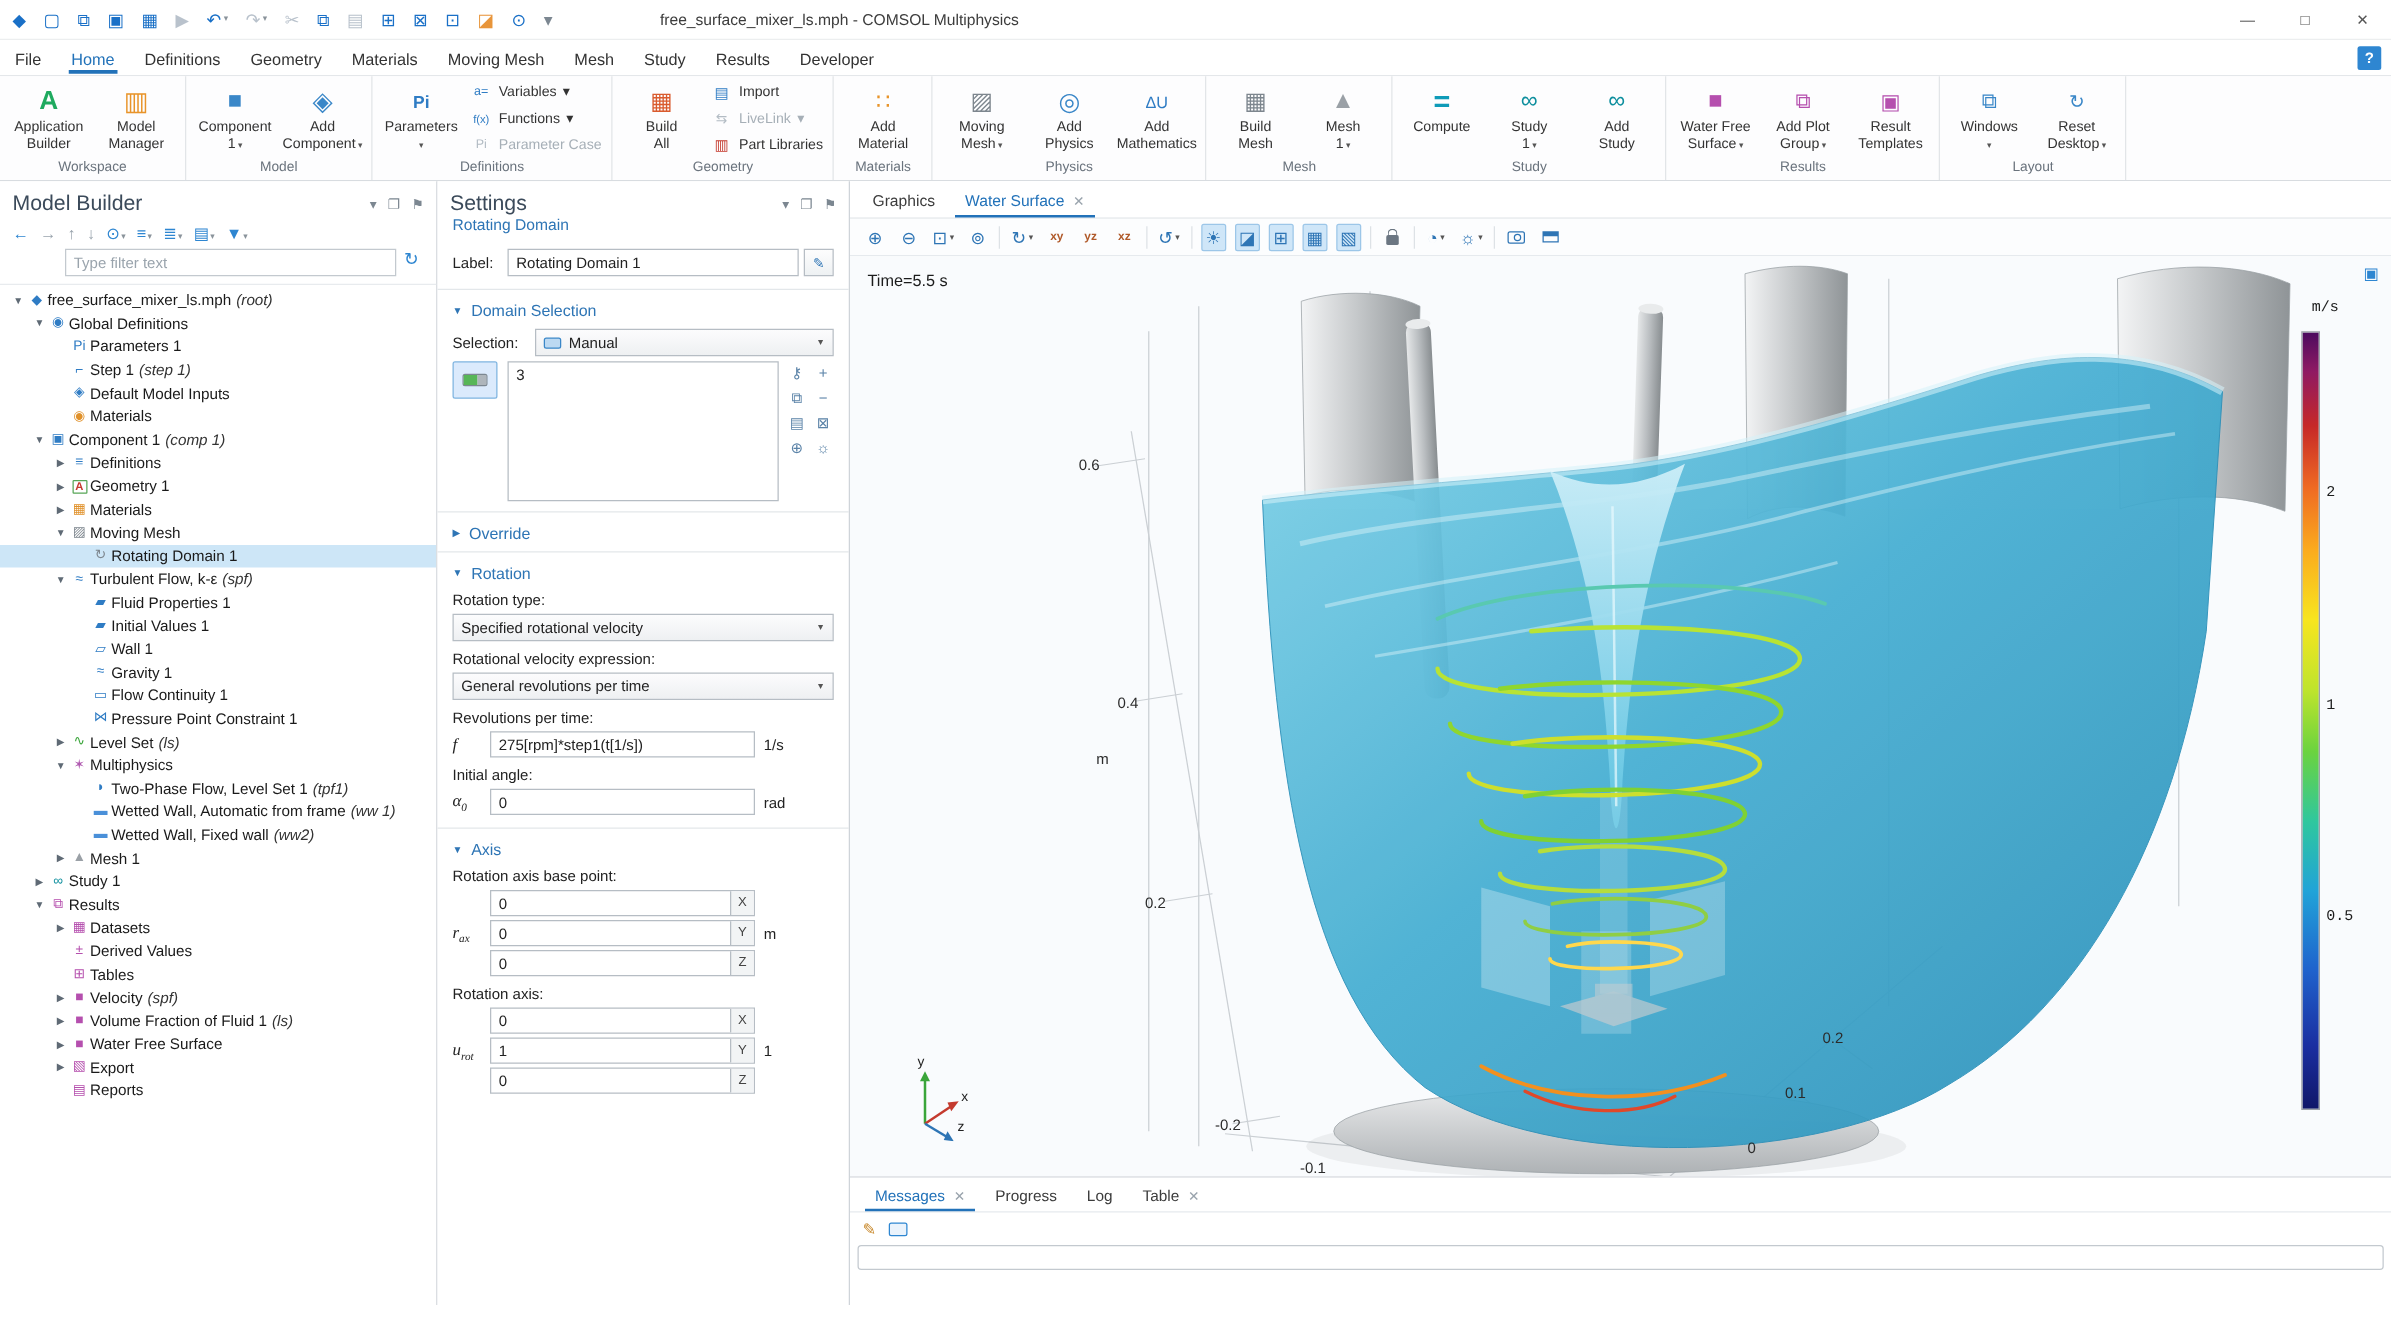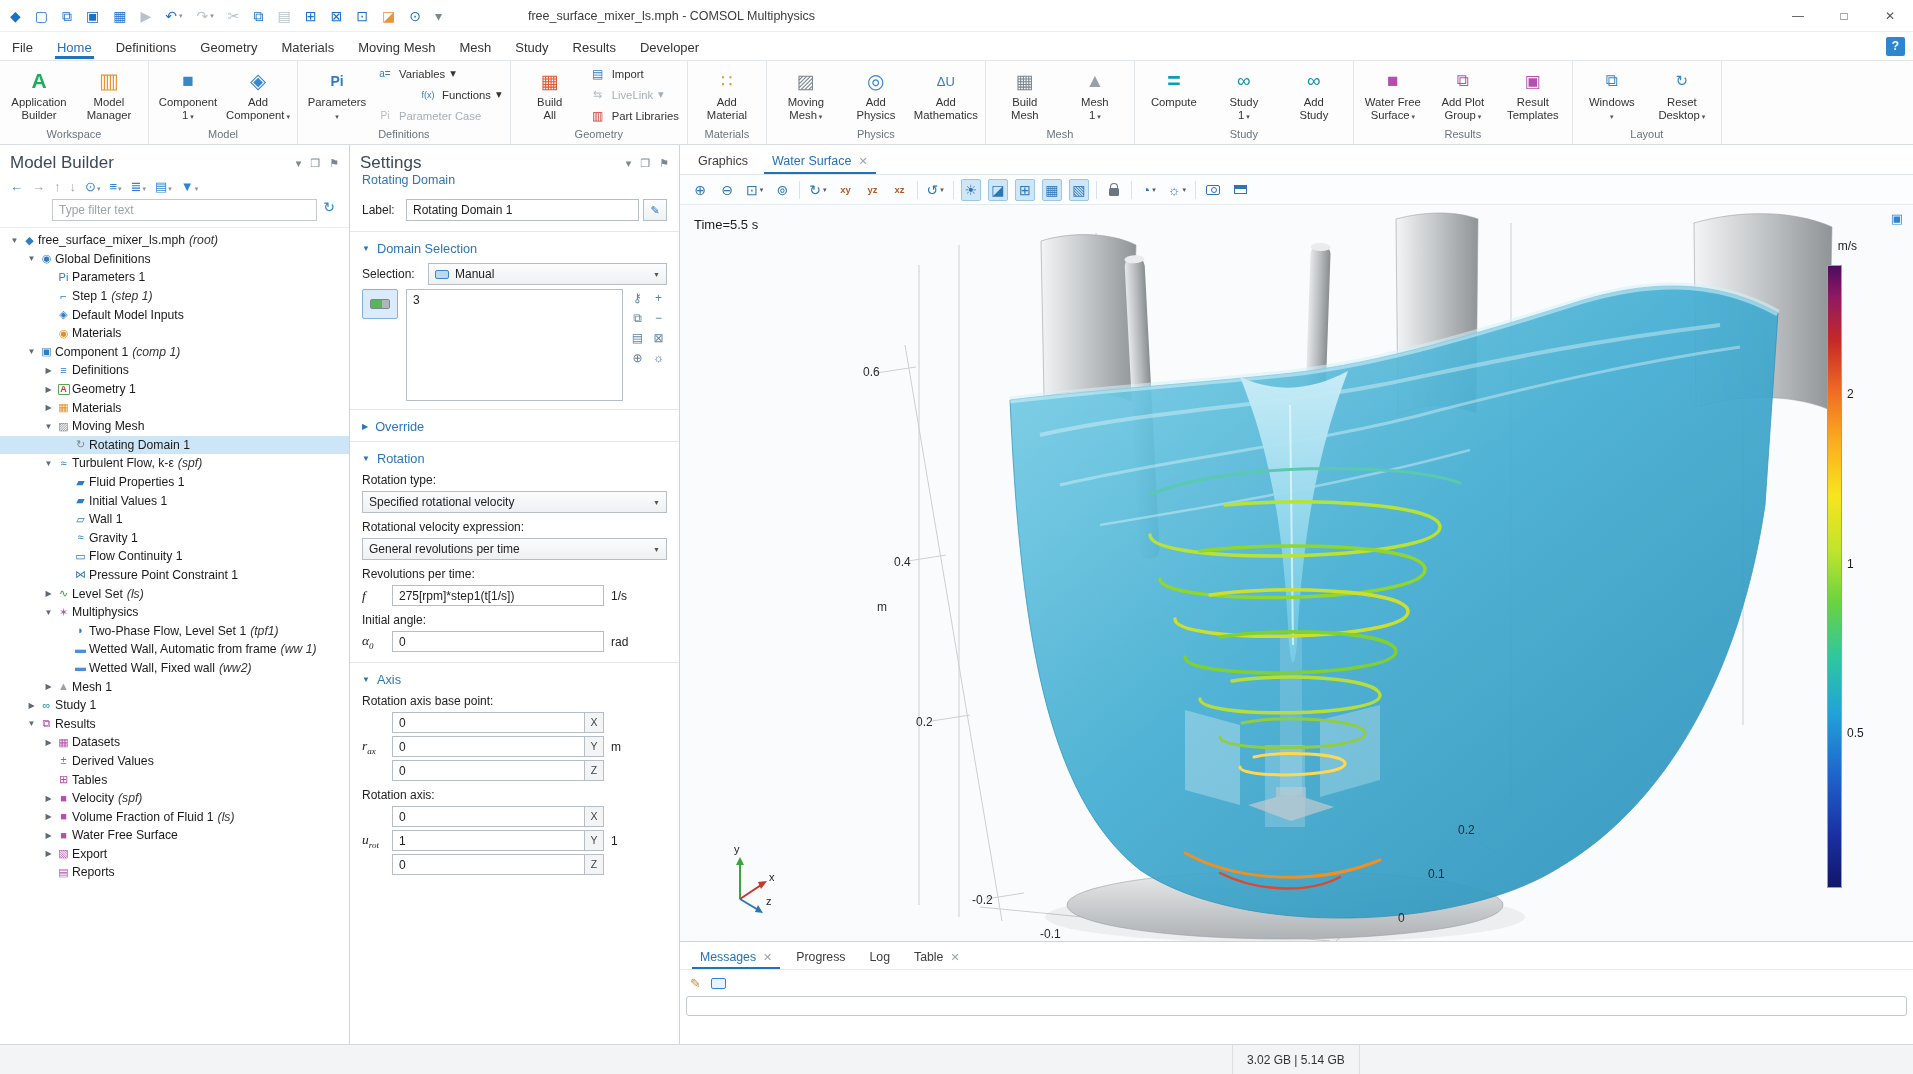--- a/index.html
+++ b/index.html
@@ -110,21 +110,21 @@
   .lockpx{width:10px;height:8px;background:#6b7682;border-radius:1.5px;position:relative;margin-top:5px;}
   .lockpx::before{content:"";position:absolute;top:-5px;left:1px;width:6px;height:6px;border:1.5px solid #6b7682;border-bottom:none;border-radius:4px 4px 0 0;}
   .campx{width:14px;height:10px;border:1.5px solid #2e75b5;border-radius:2px;position:relative;}
   .campx::before{content:"";position:absolute;left:4px;top:1.5px;width:4px;height:4px;border:1.5px solid #2e75b5;border-radius:50%;}
   .prnpx{width:13px;height:9px;border:1.5px solid #2e75b5;border-top:4px solid #2e75b5;}
 
   .gcanvas{position:relative;width:1233px;height:736px;background:#f9fbfd;overflow:hidden;}
   .anno{position:absolute;font-size:12px;color:#2b2b2b;}
   .timelab{position:absolute;left:14px;top:12px;font-size:13px;color:#1c1c1c;}
   .cornerico{position:absolute;right:10px;top:6px;color:#2e86d1;font-size:13px;}
-  .legend{position:absolute;right:32px;top:34px;width:60px;}
+  .legend{position:absolute;right:18px;top:34px;width:60px;font-family:Liberation Mono, monospace;}
   .legend .lunit{font-size:12px;color:#1c1c1c;text-align:right;margin-bottom:9px;padding-right:24px;}
   .lbar{position:absolute;left:6px;top:26px;width:15px;height:623px;border:1px solid #9aa0a6;
     background:linear-gradient(#4c0b5f 0%,#8f1a63 5%,#c62828 12%,#ef6a23 20%,#fbab1e 28%,#f7e51f 37%,#bfe42c 46%,#6bd33f 54%,#2fc79e 63%,#21a3d8 72%,#1f63cd 82%,#1a2ea0 92%,#101769 100%);}
   .ltick{position:absolute;left:26px;font-size:12px;color:#1c1c1c;transform:translateY(-6px);}
   .triad{position:absolute;left:34px;bottom:28px;width:70px;height:70px;}
 
   
   .dock{height:80px;border-top:1px solid #cfd4d9;background:#fff;}
   .dtabs{height:28px;display:flex;align-items:flex-end;padding-left:8px;border-bottom:1px solid #e6eaee;}
   .dtab{padding:5px 12px;font-size:12.3px;color:#3c3c3c;position:relative;display:flex;gap:7px;align-items:center;}
@@ -273,21 +273,21 @@
             <div class="rlb">Parameters</div>
             <div class="rlb"><span class="dd7">▾</span></div>
           </div>
           <div class="rstack">
             <div class="rsrow">
               <span class="sic" style="color: rgb(47, 124, 196); font-size: 10px;">a=</span>
               <span>Variables</span>
               <span class="dd7">▾</span>
             </div>
             <div class="rsrow">
-              <span class="sic" style="color: rgb(47, 124, 196); font-size: 9px; margin-left: 43px;">f(x)</span>
+              <span class="sic" style="color: rgb(47, 124, 196); font-size: 9px;">f(x)</span>
               <span>Functions</span>
               <span class="dd7">▾</span>
             </div>
             <div class="rsrow dis">
               <span class="sic" style="color: rgb(179, 188, 196); font-size: 10px;">Pi</span>
               <span>Parameter Case</span>
             </div>
           </div>
         </div>
         <div class="rglabel">Definitions</div>
@@ -1043,16 +1043,13 @@
           </div>
         <div class="dtools">
           <span class="pen">✎</span>
           <span class="scr"></span>
         </div>
         <div class="dmsg"></div>
       </div>
     </div>
   </div>
 
-  <div class="statusbar">
-    <div class="mem">3.02 GB | 5.14 GB</div>
-  </div>
 </div>
 
 </body></html>

